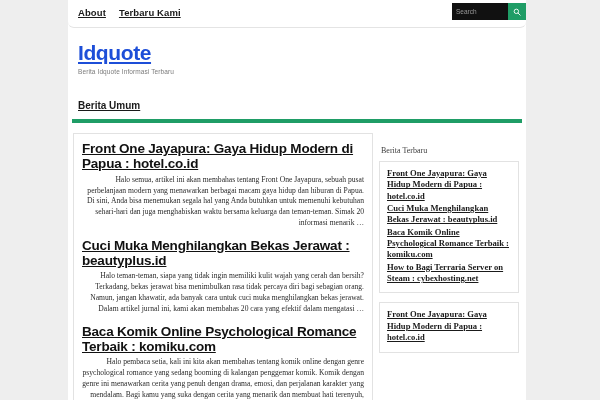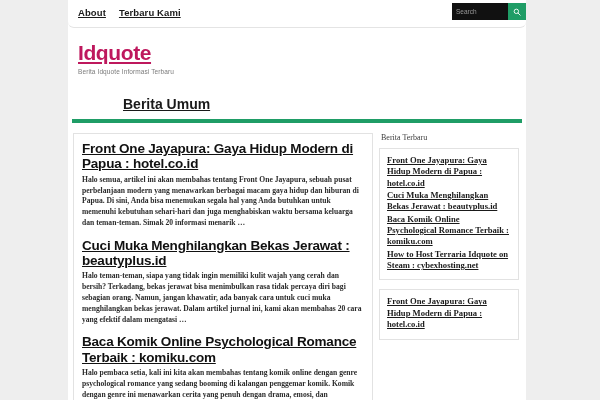--- a/index.html
+++ b/index.html
@@ -83,21 +83,21 @@
   .searchbtn svg { display: block; }
 
   
   .masthead {
     padding: 14px 10px 10px 10px;
   }
   .site-title {
     font-family: "Liberation Sans", sans-serif;
     font-size: 21px;
     font-weight: bold;
-    color: #be185d;
+    color: #1d4ed8;
     letter-spacing: -0.4px;
     line-height: 1.05;
     margin: 0;
     text-decoration: underline;
     text-underline-offset: 2px;
     display: inline-block;
   }
   .site-tagline {
     font-family: "Liberation Sans", sans-serif;
     font-size: 6.5px;
@@ -105,25 +105,24 @@
     margin-top: 4px;
     letter-spacing: 0.1px;
   }
 
   
   .mainnav {
     padding: 10px 10px 6px 10px;
   }
   .mainnav a {
     font-family: "Liberation Sans", sans-serif;
-    font-size: 14px;
+    font-size: 10px;
     font-weight: bold;
     color: #1a1a1a;
     text-decoration: underline;
-    margin-left: 45px;
   }
   .greenbar {
     height: 4px;
     background: #1f9d66;
     margin: 0 4px 0 4px;
   }
 
   
   .layout {
     display: flex;
@@ -153,35 +152,34 @@
     color: #111111;
     text-decoration: underline;
     text-underline-offset: 1px;
   }
   .post p {
     margin: 0;
     font-family: "Liberation Serif", serif;
     font-size: 7.6px;
     line-height: 1.42;
     color: #2b2b2b;
-    text-align: left;
-    font-weight: bold;
+    text-align: right;
   }
 
   
   .sidebar {
     width: 140px;
     flex: none;
   }
   .widget { margin-bottom: 9px; }
   .widget-title {
     font-family: "Liberation Serif", serif;
     font-size: 8px;
     color: #3d3d3d;
-    margin: 0 0 6px 2px;
+    margin: 13px 0 6px 2px;
   }
   .widget-box {
     border: 1px solid #e2e2e2;
     background: #fff;
     padding: 6px 7px 7px 7px;
   }
   .widget-box ul {
     list-style: none;
     margin: 0;
     padding: 0;
@@ -267,21 +265,21 @@
             <li>
                 <a href="#">Front One Jayapura: Gaya Hidup Modern di Papua : hotel.co.id</a>
               </li>
             <li>
                 <a href="#">Cuci Muka Menghilangkan Bekas Jerawat : beautyplus.id</a>
               </li>
             <li>
                 <a href="#">Baca Komik Online Psychological Romance Terbaik : komiku.com</a>
               </li>
             <li>
-                <a href="#">How to Host Terraria Idquote on Steam : cybexhosting.net</a>
+                <a href="#">How to Bagi Terraria Server on Steam : cybexhosting.net</a>
               </li>
           </ul>
         </div>
       </div>
 
       <div class="widget">
         <div class="widget-box">
           <ul>
             <li>
                 <a href="#">Front One Jayapura: Gaya Hidup Modern di Papua : hotel.co.id</a>

